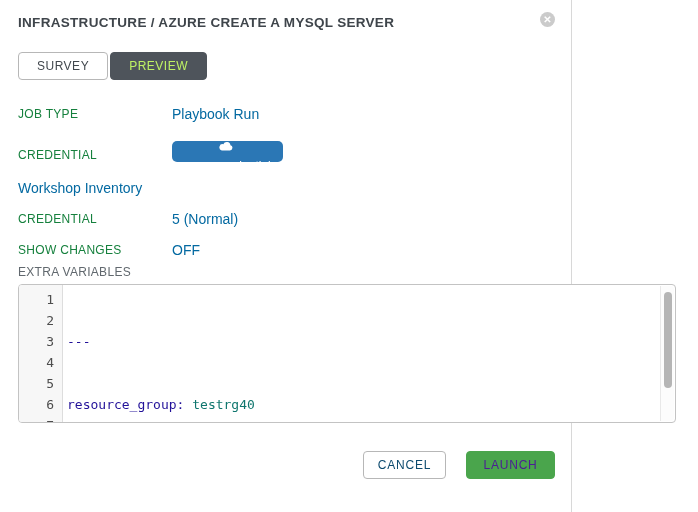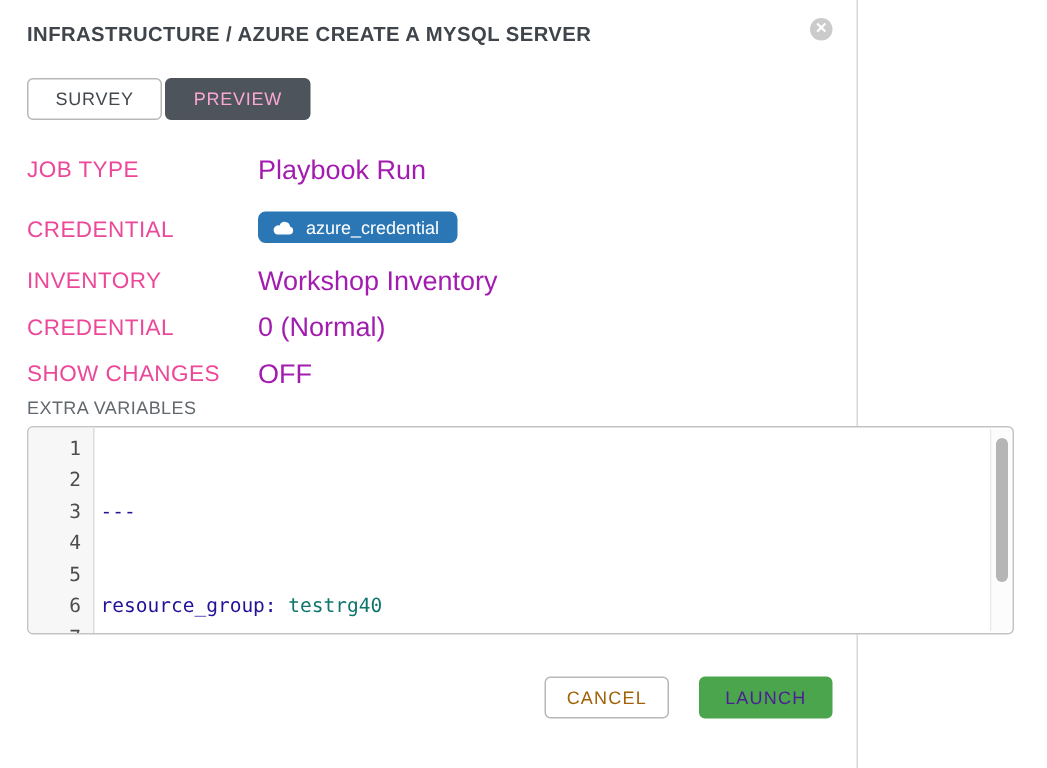--- a/index.html
+++ b/index.html
@@ -33,37 +33,37 @@
 
   
   .tabs { display: flex; gap: 2px; margin-top: 22px; }
   .tab {
     height: 28px; padding: 0 18px;
     display: inline-flex; align-items: center; justify-content: center;
     font-size: 12px; letter-spacing: .5px;
     border-radius: 4px; cursor: pointer;
   }
   .tab.inactive { background: #fff; border: 1px solid #b7b7b7; color: #41474d; }
-  .tab.active   { background: var(--tab_active); border: 1px solid var(--tab_active); color: #f9a8d4; }
+  .tab.active   { background: var(--tab_active); border: 1px solid var(--tab_active); color: #bef264; }
 
   
   .details { margin-top: 18px; }
   .detail-row { display: flex; align-items: center; min-height: 31px; }
   .detail-row.badge-row { min-height: 33px; margin-bottom: 10px; align-items: flex-end; }
   .detail-label {
     width: 154px; flex: 0 0 154px;
-    font-size: 15px; color: #ec4899; letter-spacing: .3px;
+    font-size: 12px; color: #15803d; letter-spacing: .3px;
   }
-  .detail-value { font-size: 18px; color: #a21caf; }
+  .detail-value { font-size: 14px; color: #0369a1; }
 
   .cred-badge {
     display: inline-flex; align-items: center; gap: 8px;
     background: var(--badge_blue); color: #fff;
     height: 21px; padding: 0 12px 0 10px; border-radius: 5px;
-    font-size: 12px; cursor: pointer;
+    font-size: 12px; cursor: pointer; flex-direction: column;
   }
   .cloud-icon svg { display: block; }
 
   
   .extra-vars-label { margin-top: 0; font-size: 12px; color: #61686e; letter-spacing: .3px; }
 
   .code-editor {
     position: relative;
     margin-top: 5px;
     width: 658px; height: 139px;
@@ -96,21 +96,21 @@
   .footer {
     display: flex; justify-content: flex-end; align-items: center; gap: 20px;
     margin-top: 28px; padding-right: 16px;
   }
   .btn {
     height: 28px; border-radius: 4px; cursor: pointer;
     display: inline-flex; align-items: center; justify-content: center;
     font-size: 12px; letter-spacing: .8px;
     font-family: "Liberation Sans", sans-serif;
   }
-  .btn-cancel { background: #fff; border: 1px solid #b7b7b7; color: #a16207; width: 83px; }
+  .btn-cancel { background: #fff; border: 1px solid #b7b7b7; color: #0c4a6e; width: 83px; }
   .btn-launch { background: var(--launch_green); border: 1px solid var(--launch_green); color: #4c1d95; width: 89px; }
 </style>
 </head>
 <body>
 
 <div class="modal">
 
   <div class="modal-header">
     <div class="modal-title">INFRASTRUCTURE / AZURE CREATE A MYSQL SERVER</div>
     <div class="close-btn">✕</div>
@@ -134,27 +134,26 @@
         <span class="cloud-icon">
           <svg width="14" height="10" viewBox="0 0 16 11">
             <path fill="#ffffff" d="M13.1 4.6A4.2 4.2 0 0 0 5 3.5 3.2 3.2 0 0 0 3.2 10.5h9.3a3 3 0 0 0 .6-5.9z"></path>
           </svg>
         </span>
         <span>azure_credential</span>
       </div>
     </div>
 
     <div class="detail-row">
-      <div class="detail-label">INVENTORY</div>
       <div class="detail-value">Workshop Inventory</div>
     </div>
 
     <div class="detail-row">
       <div class="detail-label">CREDENTIAL</div>
-      <div class="detail-value">0 (Normal)</div>
+      <div class="detail-value">5 (Normal)</div>
     </div>
 
     <div class="detail-row">
       <div class="detail-label">SHOW CHANGES</div>
       <div class="detail-value">OFF</div>
     </div>
 
   </div>
 
   <div class="extra-vars-label">EXTRA VARIABLES</div>

